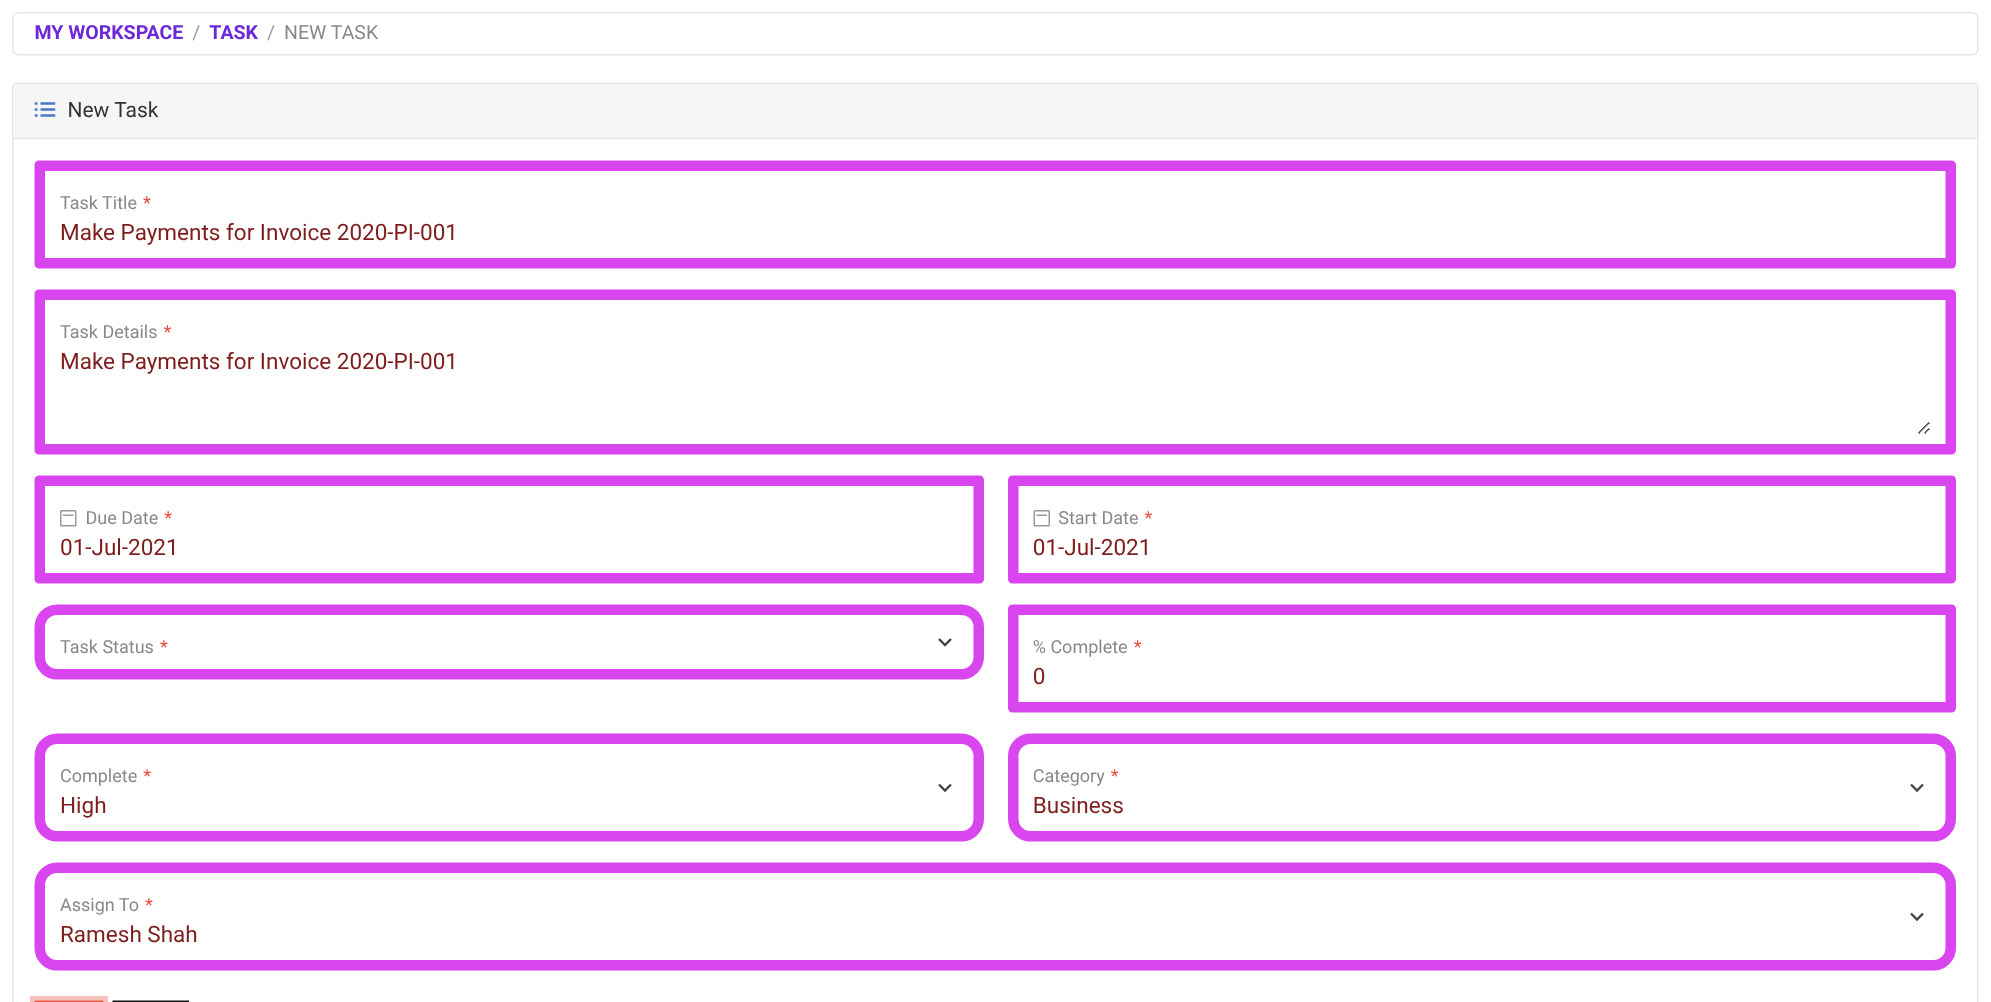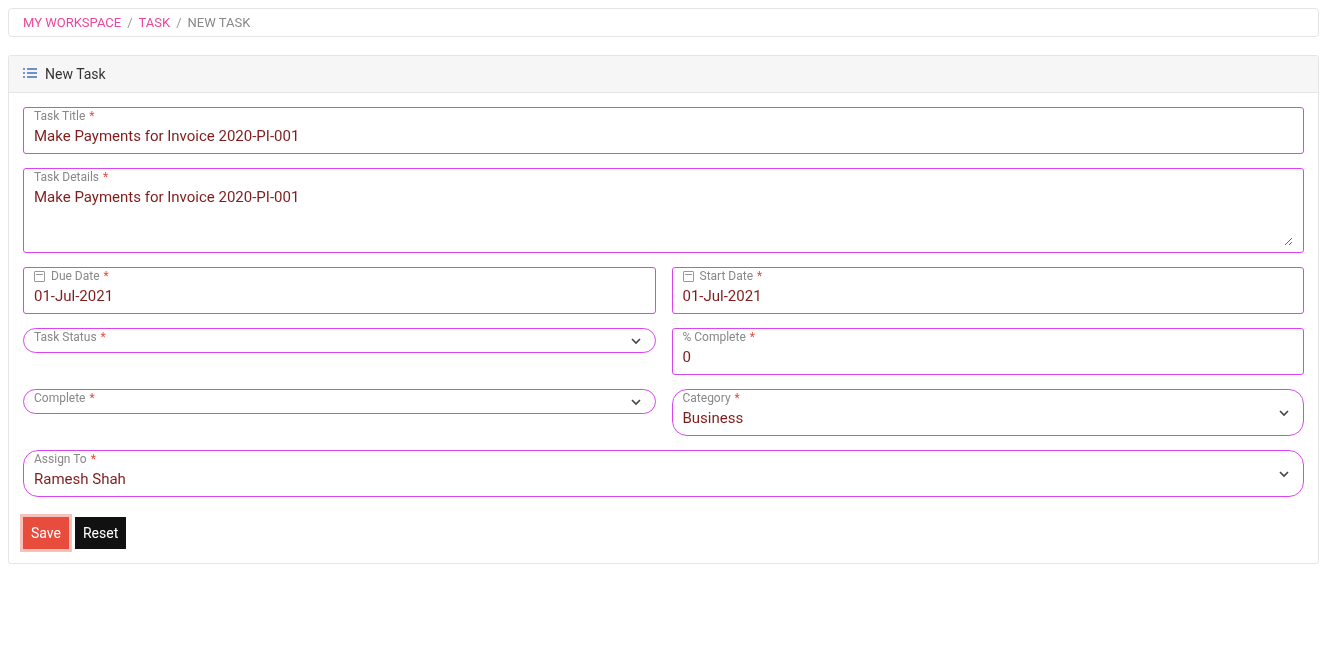--- a/index.html
+++ b/index.html
@@ -13,23 +13,23 @@
     .breadcrumb {
       border: 1px solid #e5e5e5;
       border-radius: 4px;
       padding: 6px 14px;
       font-size: 13px;
       display: flex;
       align-items: center;
       gap: 6px;
     }
     .breadcrumb a {
-      color: #ec4899;
+      color: #6d28d9;
       text-decoration: none;
-      font-weight: 400;
+      font-weight: 700;
     }
     .breadcrumb .sep { color: #999; }
     .breadcrumb .current { color: #888; }
     .panel {
       margin-top: 18px;
       border: 1px solid #e5e5e5;
       border-radius: 3px;
     }
     .panel-header {
       background: #f6f6f6;
@@ -39,24 +39,24 @@
       display: flex;
       align-items: center;
       gap: 8px;
       color: #333;
     }
     .panel-header .icon { color: #4a78c5; font-size: 14px; line-height:1;}
     .panel-body { padding: 14px; }
     .row { display: flex; gap: 16px; margin-bottom: 14px; }
     .col { flex: 1; min-width: 0; }
     .field {
-      border: 1px solid #d946ef;
+      border: 7px solid #d946ef;
       border-radius: 3px;
       position: relative;
-      padding: 1px 10px 6px 10px;
+      padding: 14px 10px 6px 10px;
       background: #fff;
       display: flex;
       flex-direction: column;
     }
     .field-label {
       font-size: 12px;
       color: #888;
       margin-bottom: 2px;
       display: flex;
       align-items: center;
@@ -216,20 +216,21 @@
       </div>
     </div>
 
     <div class="row">
       <div class="col">
         <div class="field select-field">
           <div class="field-label">
             <span>Complete</span>
               <span class="req">*</span>
           </div>
+          <input type="text" readonly="" value="High" style="">
           <span class="chevron-down">
             <svg width="14" height="14" viewBox="0 0 14 14">
                 <polyline points="3,5 7,9 11,5" fill="none" stroke="#444" stroke-width="1.6"></polyline>
               </svg>
           </span>
         </div>
       </div>
       <div class="col">
         <div class="field select-field">
           <div class="field-label">

